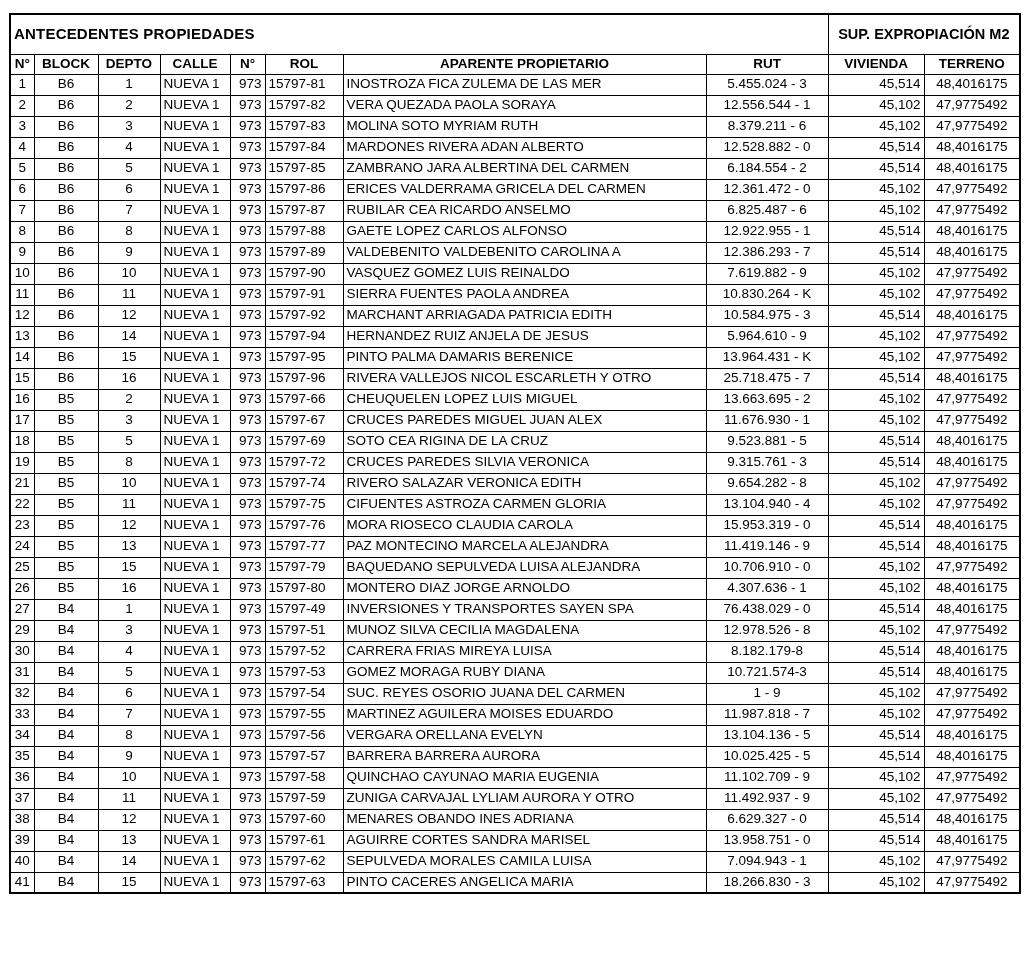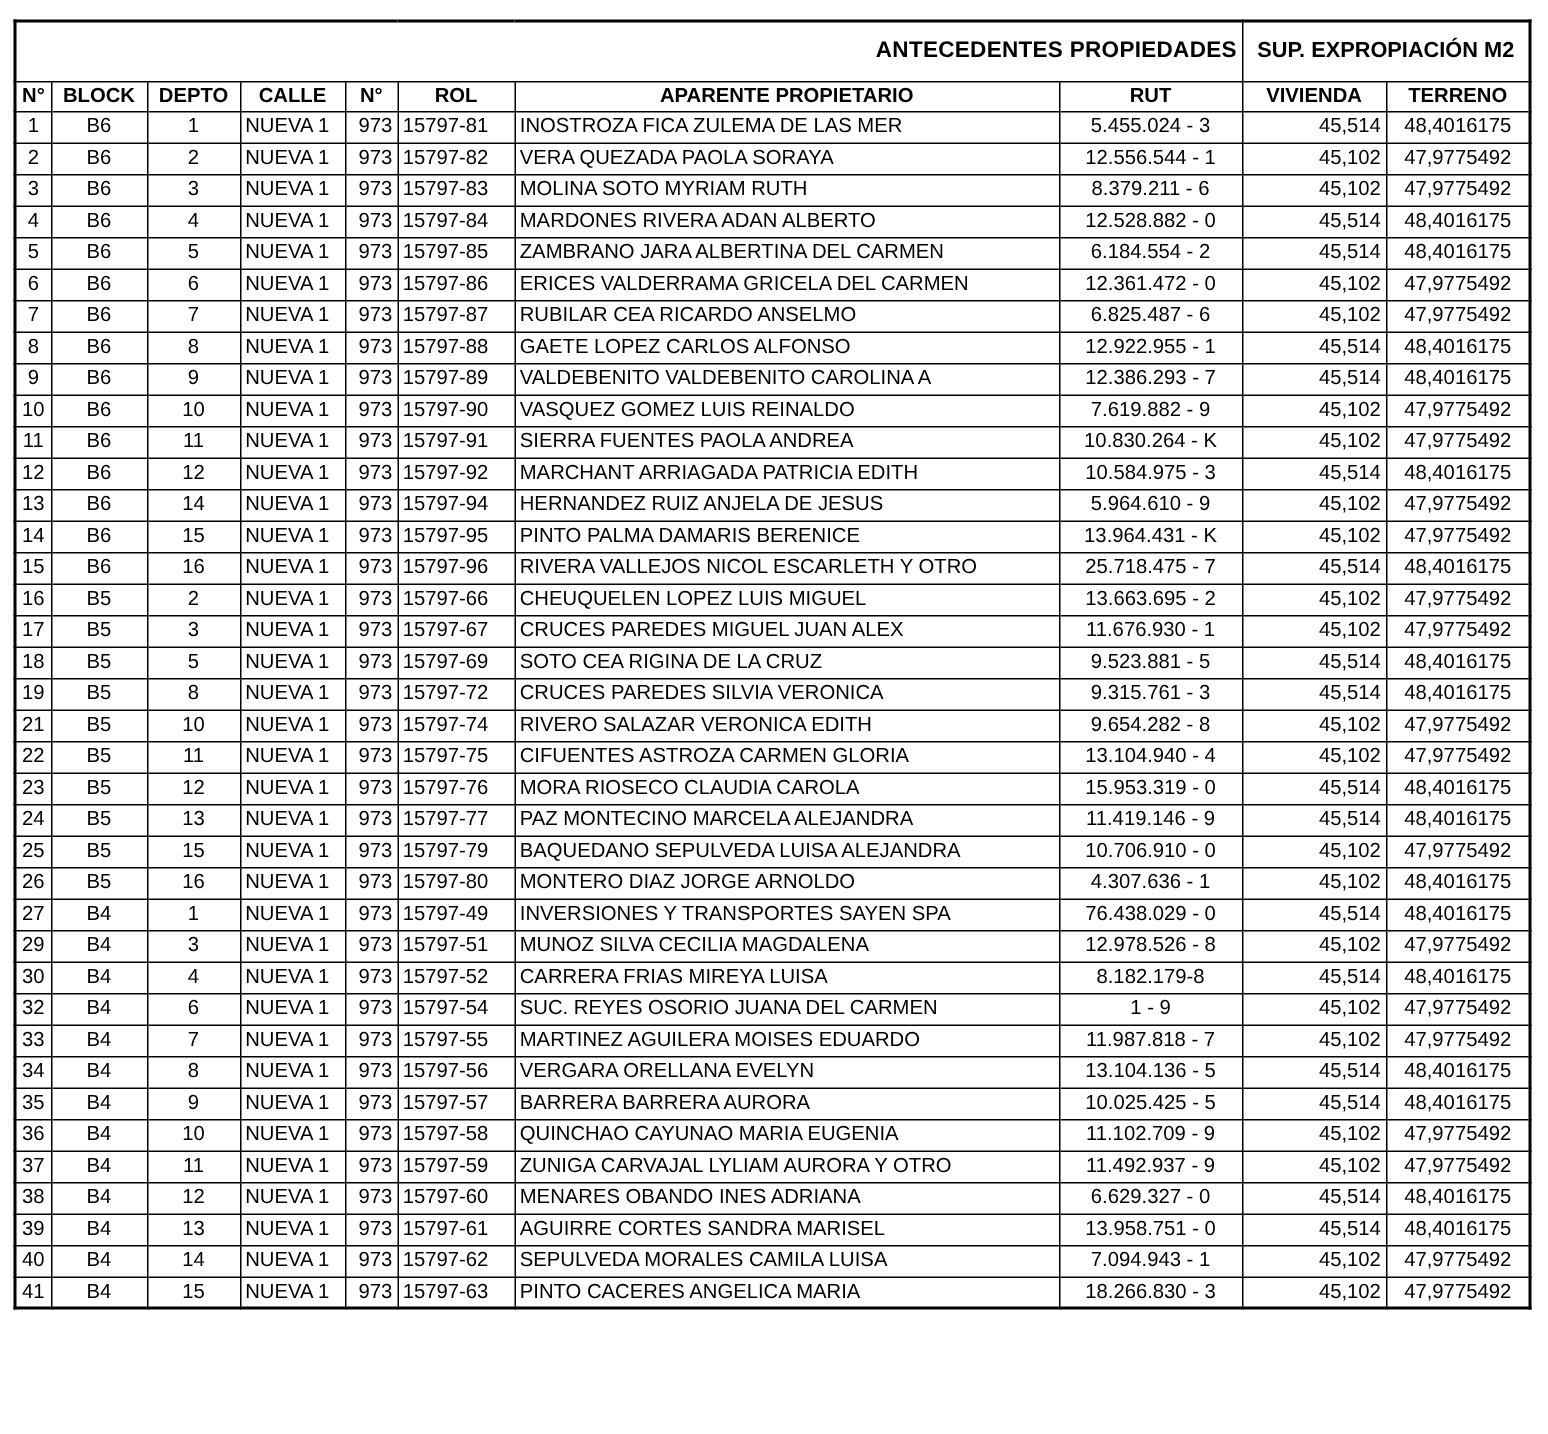--- a/index.html
+++ b/index.html
@@ -37,21 +37,21 @@
   col.c4 { width: 35px; }
   col.c5 { width: 78px; }
   col.c6 { width: 363px; }
   col.c7 { width: 122px; }
   col.c8 { width: 96px; }
   col.c9 { width: 96px; }
 
   th.title-left {
     font-size: 15px;
     font-weight: bold;
-    text-align: right;
+    text-align: left;
     height: 40px;
     letter-spacing: 0.2px;
   }
   th.title-right {
     font-size: 14.5px;
     font-weight: bold;
     text-align: center;
     white-space: normal;
     line-height: 1.15;
     padding: 2px 4px;
@@ -445,20 +445,32 @@
           <td class="c2">4</td>
           <td class="c3">NUEVA 1</td>
           <td class="c4">973</td>
           <td class="c5">15797-52</td>
           <td class="c6">CARRERA FRIAS MIREYA LUISA</td>
           <td class="c7">8.182.179-8</td>
           <td class="c8">45,514</td>
           <td class="c9">48,4016175</td>
         </tr>
         <tr>
+          <td class="c0">31</td>
+          <td class="c1">B4</td>
+          <td class="c2">5</td>
+          <td class="c3">NUEVA 1</td>
+          <td class="c4">973</td>
+          <td class="c5">15797-53</td>
+          <td class="c6">GOMEZ MORAGA RUBY DIANA</td>
+          <td class="c7">10.721.574-3</td>
+          <td class="c8">45,514</td>
+          <td class="c9">48,4016175</td>
+        </tr>
+        <tr>
           <td class="c0">32</td>
           <td class="c1">B4</td>
           <td class="c2">6</td>
           <td class="c3">NUEVA 1</td>
           <td class="c4">973</td>
           <td class="c5">15797-54</td>
           <td class="c6">SUC. REYES OSORIO JUANA DEL CARMEN</td>
           <td class="c7">1 - 9</td>
           <td class="c8">45,102</td>
           <td class="c9">47,9775492</td>

